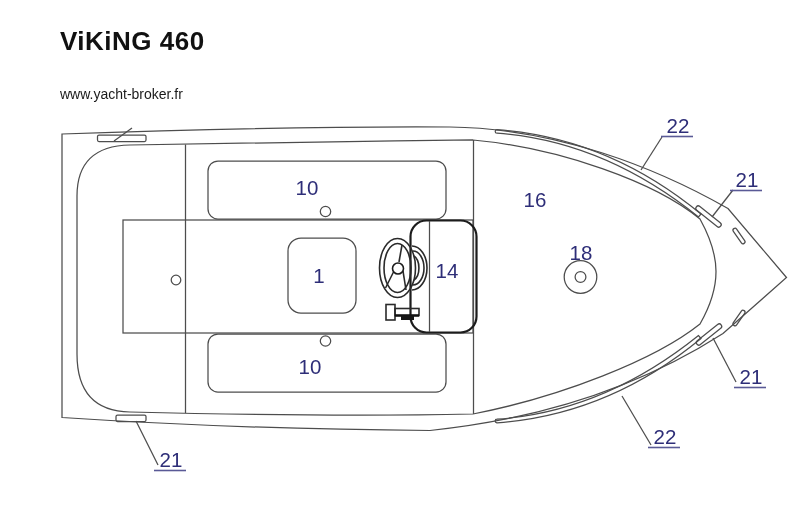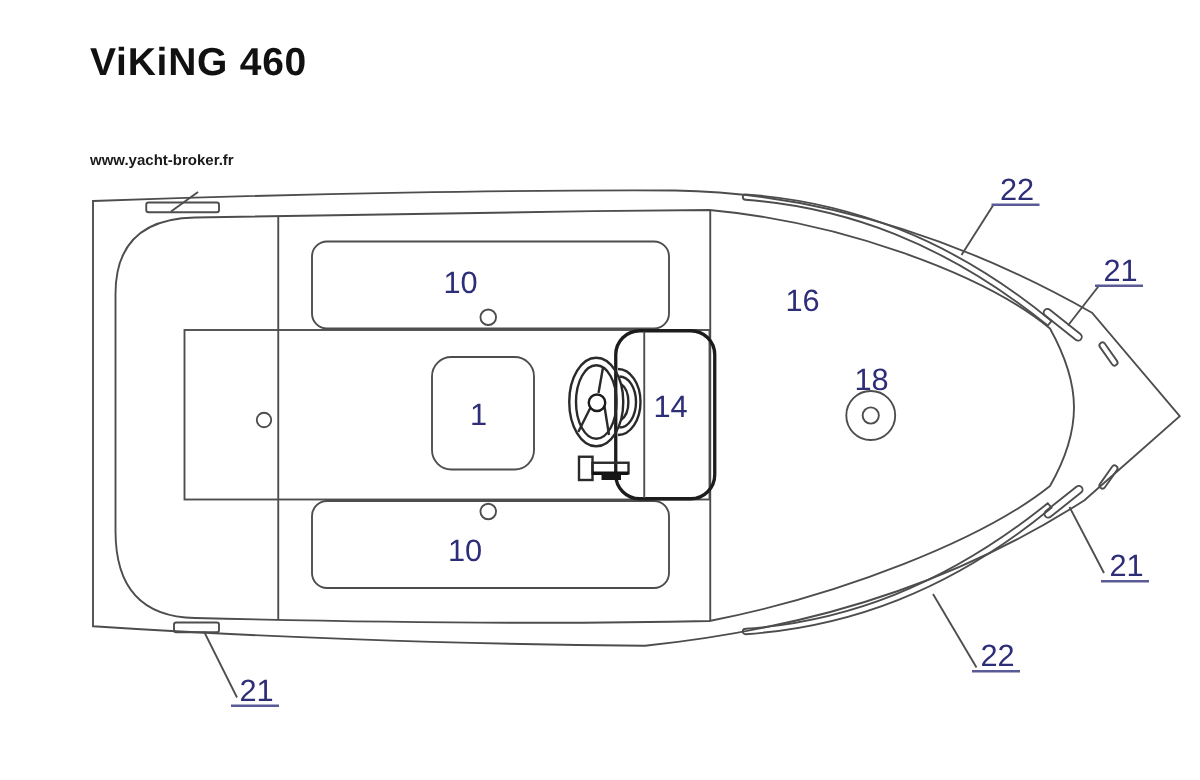--- a/index.html
+++ b/index.html
@@ -1,21 +1,21 @@
 <!DOCTYPE html>
 <html><head>
 <meta charset="utf-8">
 <style>
   html,body{margin:0;padding:0;background:#ffffff;width:800px;height:520px;overflow:hidden;
             font-family:"Liberation Sans","DejaVu Sans",sans-serif;}
   .stage{position:relative;width:800px;height:520px;background:#fff;}
   .hdr-title{position:absolute;left:60px;top:26px;font-size:26px;font-weight:bold;color:#111;
              letter-spacing:.5px;}
   .hdr-sub{position:absolute;left:60px;top:56px;font-size:20px;font-weight:bold;color:#111;}
-  .hdr-url{position:absolute;left:60px;top:102px;font-size:10px;font-weight:bold;color:#1a1a1a;}
+  .hdr-url{position:absolute;left:60px;top:86px;font-size:14px;font-weight:normal;color:#1a1a1a;}
   svg.plan{position:absolute;left:0;top:0;}
   .thin{stroke:#4d4d4d;stroke-width:1.25;fill:none;}
   .thick{stroke:#1c1c1c;stroke-width:2.2;fill:none;}
   .mid{stroke:#2a2a2a;stroke-width:1.6;fill:none;}
 </style>
 </head>
 <body>
 
 <div class="stage">
 

